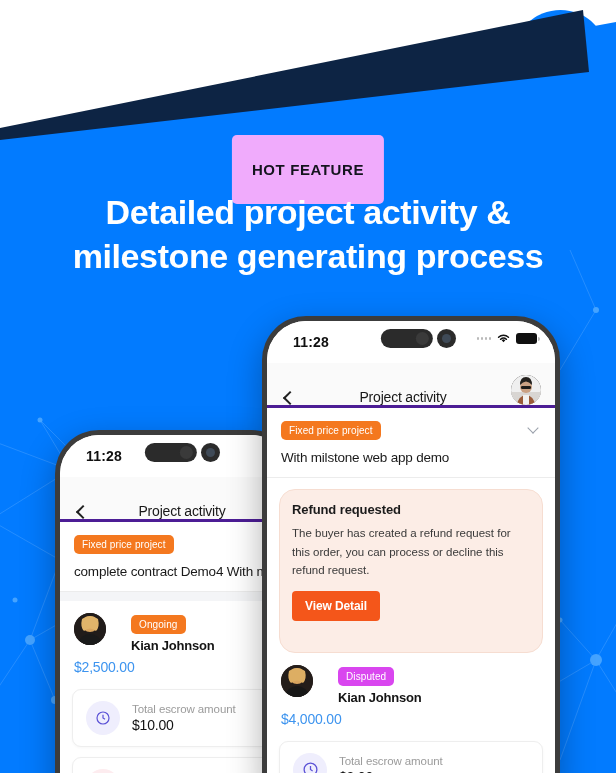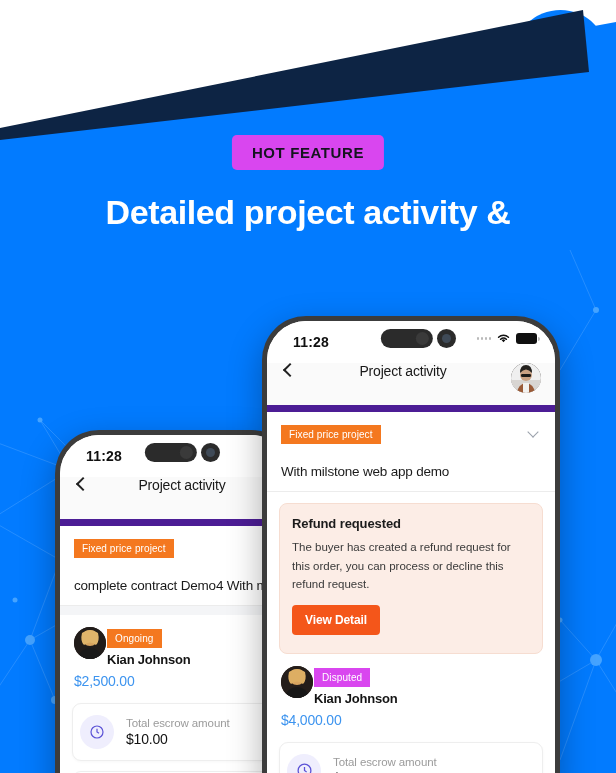--- a/index.html
+++ b/index.html
@@ -46,26 +46,26 @@
     width: 616px; height: 773px;
     pointer-events: none;
   }
 
   
   .hot-badge {
     position: absolute;
     left: 50%;
     transform: translateX(-50%);
     top: 135px;
-    background: #d946ef;
+    background: #f0abfc;
     color: #14141e;
     font-size: 15px;
     font-weight: bold;
     letter-spacing: 0.6px;
-    padding: 9px 20px;
+    padding: 26px 20px;
     border-radius: 5px;
   }
 
   
   .headline {
     position: absolute;
     left: 0; right: 0;
     top: 190px;
     text-align: center;
     color: #ffffff;
@@ -186,23 +186,23 @@
     right: -3px; top: 3.5px;
     width: 2px; height: 4px;
     border-radius: 0 2px 2px 0;
     background: #bdbdbd;
   }
 
   
   .navbar {
     height: 42px;
     background: #fafafa;
-    border-bottom: 7px solid #4c1d95;
+    border-bottom: 3px solid #4c1d95;
     display: flex;
-    align-items: flex-start;
+    align-items: flex-end;
     padding: 0 14px;
     position: relative;
   }
   .back-chev {
     width: 14px; height: 14px;
     position: relative;
     flex: none;
   }
   .back-chev::before {
     content: "";
@@ -237,27 +237,27 @@
   .proj-head {
     padding: 12px 14px 12px;
     position: relative;
     border-bottom: 1px solid #ececec;
   }
   .tag {
     display: inline-block;
     font-size: 10px;
     color: #ffffff;
     padding: 4px 8px;
-    border-radius: 0;
+    border-radius: 5px;
     letter-spacing: 0.1px;
   }
   .tag-orange { background: #f4781f; }
   .tag-gray   { background: #d946ef; }
   .proj-title {
-    margin-top: 20px;
+    margin-top: 10px;
     font-size: 13.5px;
     color: #1a1a1a;
     white-space: nowrap;
     letter-spacing: -0.2px;
   }
   .chev-down {
     position: absolute;
     right: 16px;
     top: 16px;
     width: 11px; height: 11px;
@@ -270,22 +270,22 @@
     border-right: 1.6px solid #9aa1ab;
     border-bottom: 1.6px solid #9aa1ab;
     transform: rotate(45deg);
   }
 
   
   .refund-card {
     margin: 11px 12px 0;
     background: #fcede6;
     border: 1px solid #f6ddd1;
-    border-radius: 8px;
-    padding: 12px 12px 18px;
+    border-radius: 16px;
+    padding: 12px 12px 31px;
   }
   .refund-title {
     font-size: 13px;
     font-weight: bold;
     color: #1b1b1b;
     margin-bottom: 7px;
     letter-spacing: -0.1px;
   }
   .refund-text {
     font-size: 11.5px;
@@ -302,21 +302,21 @@
     padding: 8px 13px;
     border-radius: 4px;
     letter-spacing: -0.1px;
   }
 
   
   .user-row {
     padding: 12px 14px 10px;
     display: flex;
     align-items: flex-start;
-    gap: 1px;
+    gap: 25px;
     position: relative;
   }
   .user-av {
     width: 32px; height: 32px;
     border-radius: 50%;
     overflow: hidden;
     flex: none;
     background: #3a2f2a;
   }
   .user-meta { padding-top: 1px; }
@@ -336,21 +336,21 @@
     letter-spacing: -0.2px;
     text-align: center;
   }
 
   
   .stat-wrap { padding: 26px 12px 0; }
   .stat-card {
     background: #ffffff;
     border: 1px solid #eeeeee;
     border-radius: 9px;
-    padding: 11px 7px;
+    padding: 11px 13px;
     display: flex;
     align-items: center;
     gap: 12px;
     margin-bottom: 10px;
     box-shadow: 0 1px 3px rgba(0,0,0,0.035);
   }
   .stat-icon {
     width: 34px; height: 34px;
     border-radius: 50%;
     flex: none;
@@ -425,20 +425,21 @@
       <circle cx="596" cy="310" r="3"></circle>
       <circle cx="110" cy="450" r="2"></circle>
       <circle cx="15" cy="600" r="2.5"></circle>
     </g>
   </svg>
 
   <div class="hot-badge">HOT FEATURE</div>
 
   <div class="headline">
     <div>Detailed project activity &amp;</div>
+    <div>milestone generating process</div>
   </div>
 
   <div class="phone phone-back">
     <div class="phone-screen">
 
       <div class="statusbar">
         <div class="sb-time">11:28</div>
         <div class="island"></div>
         <div class="island-cam"></div>
       </div>

